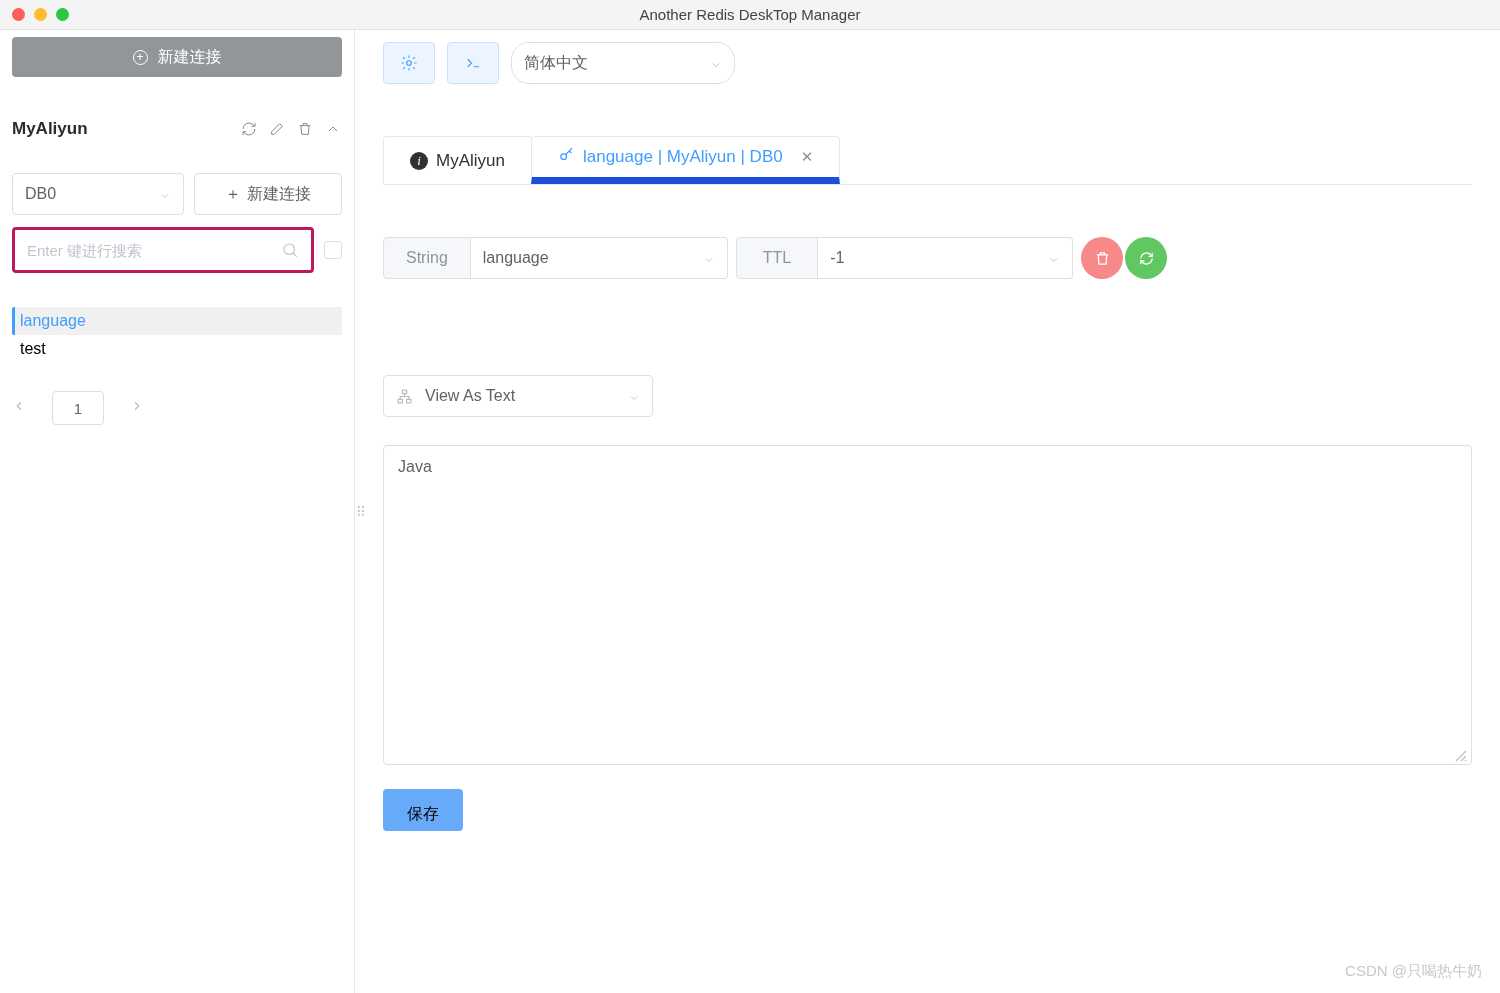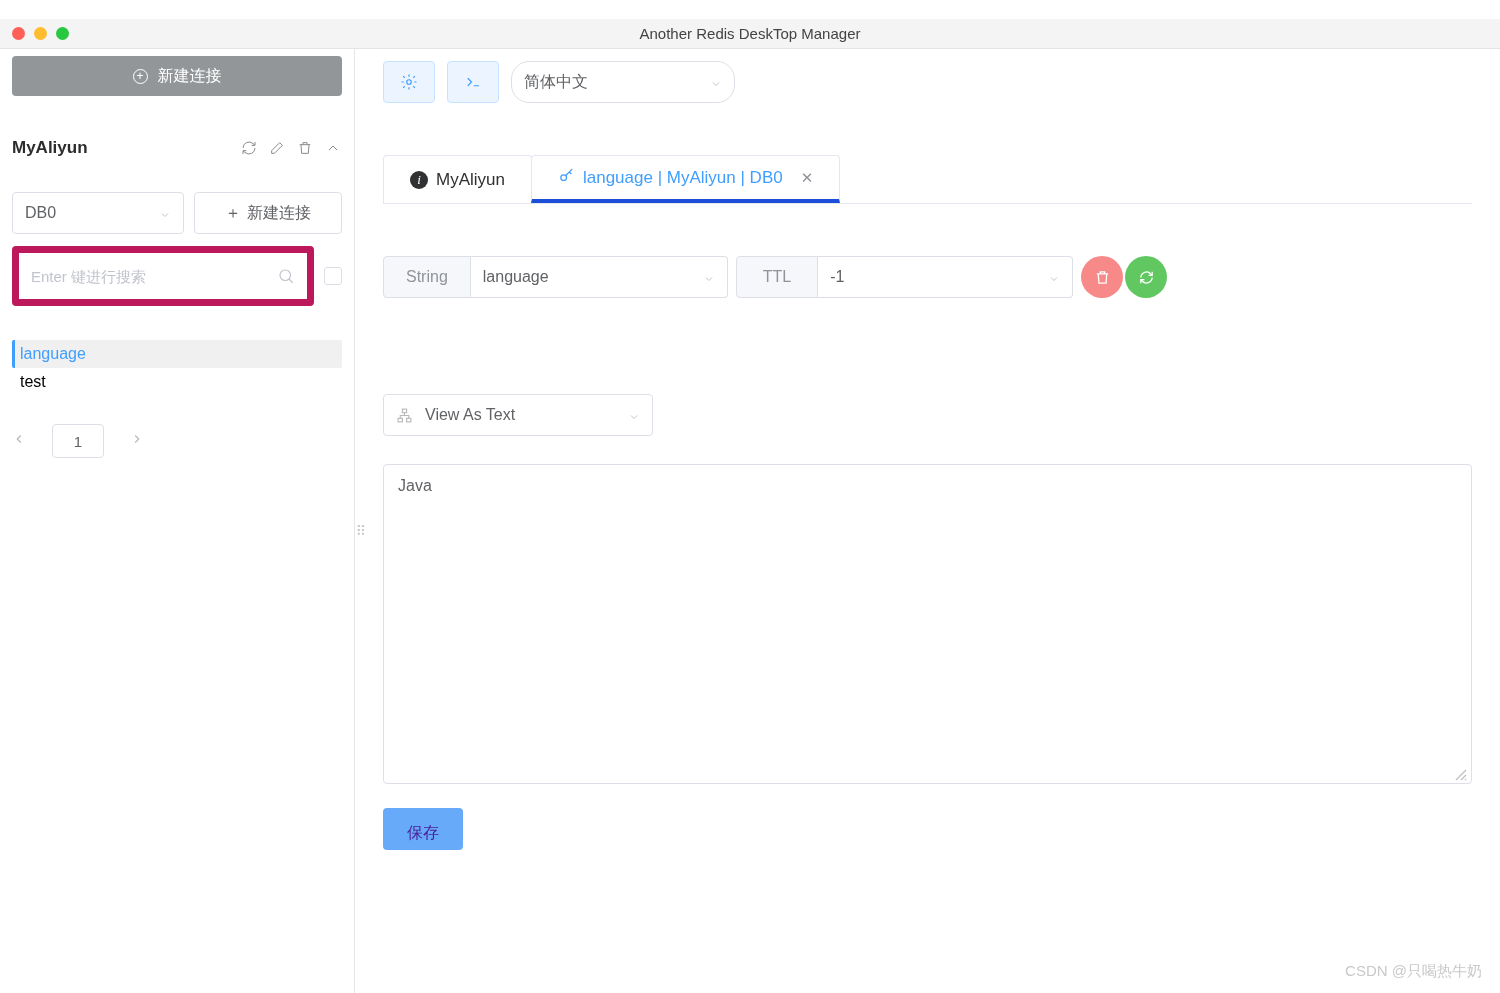--- a/index.html
+++ b/index.html
@@ -1,18 +1,18 @@
 <!DOCTYPE html>
 <html><head>
 <meta charset="utf-8">
 <style>
   * { box-sizing: border-box; margin: 0; padding: 0; }
   html, body { width: 1500px; height: 993px; font-family: -apple-system, "Helvetica Neue", Arial, "PingFang SC", sans-serif; background: #fff; color: #606266; overflow: hidden; }
   
-  .titlebar { height: 30px; display: flex; align-items: center; border-bottom: 1px solid #e4e4e4; background: #f4f4f4; position: relative; margin-top: 19px; }
+  .titlebar { height: 30px; display: flex; align-items: center; border-bottom: 1px solid #e4e4e4; background: #f4f4f4; position: relative; }
   .traffic-lights { display: flex; gap: 9px; padding-left: 12px; }
   .tl { width: 13px; height: 13px; border-radius: 50%; }
   .tl.red { background: #ff5f57; }
   .tl.yellow { background: #febc2e; }
   .tl.green { background: #28c840; }
   .title-text { position: absolute; left: 0; right: 0; text-align: center; font-size: 15px; color: #434343; pointer-events: none; }
 
   .body-wrap { display: flex; height: calc(100% - 30px); }
   
   .sidebar { width: 355px; border-right: 1px solid #e6e6e6; padding: 7px 12px 12px 12px; display: flex; flex-direction: column; }
@@ -27,21 +27,21 @@
 
   .row-db { margin-top: 34px; display: flex; gap: 10px; border-radius: 19px; }
   .select, .btn-outline { height: 42px; border: 1px solid #dcdfe6; border-radius: 4px; background: #fff; display: flex; align-items: center; font-size: 16px; color: #606266; }
   .select { padding: 0 12px; justify-content: space-between; cursor: pointer; }
   .btn-outline { justify-content: center; cursor: pointer; gap: 6px; }
   .w-half { flex: 1; }
   .chev { width: 12px; height: 12px; }
   .chev svg { width: 12px; height: 12px; stroke: #c0c4cc; stroke-width: 2; fill: none; }
 
   .search-row { margin-top: 12px; display: flex; gap: 10px; align-items: center; }
-  .search-input-wrap { flex: 1; height: 60px; border: 7px solid #be185d; border-radius: 4px; display: flex; align-items: center; padding: 0 12px; gap: 8px; }
+  .search-input-wrap { flex: 1; height: 46px; border: 3px solid #be185d; border-radius: 4px; display: flex; align-items: center; padding: 0 12px; gap: 8px; }
   .search-input-wrap input { border: none; outline: none; flex: 1; font-size: 15px; color: #606266; background: transparent; }
   .search-input-wrap input::placeholder { color: #c0c4cc; }
   .mag { width: 18px; height: 18px; }
   .mag svg { stroke: #c0c4cc; fill: none; stroke-width: 1.6; }
   .sq-check { width: 18px; height: 18px; border: 1px solid #dcdfe6; border-radius: 3px; cursor: pointer; }
 
   .key-list { margin-top: 34px; }
   .key-item { height: 28px; display: flex; align-items: center; padding-left: 8px; font-size: 16px; color: #000000; cursor: pointer; }
   .key-item.active { background: #f0f0f0; border-left: 3px solid #409eff; color: #409eff; padding-left: 5px; border-radius: 2px; }
 
@@ -56,21 +56,21 @@
   
   .main { flex: 1; padding: 12px 28px 24px 18px; overflow: auto; }
   .top-tools { display: flex; gap: 12px; align-items: center; }
   .icon-btn { width: 52px; height: 42px; border: 1px solid #c6e2ff; background: #ecf5ff; color: #409eff; border-radius: 4px; display: flex; align-items: center; justify-content: center; cursor: pointer; }
   .icon-btn svg { width: 18px; height: 18px; stroke: #409eff; fill: none; stroke-width: 1.6; }
   .lang-select { width: 224px; height: 42px; border-radius: 18px; }
 
   .tabs { margin-top: 52px; display: flex; border-bottom: 1px solid #e4e7ed; }
   .tab { height: 48px; padding: 0 26px; display: flex; align-items: center; gap: 8px; border: 1px solid #e4e7ed; border-bottom: none; background: #fff; font-size: 17px; color: #303133; cursor: pointer; margin-right: -1px; border-top-left-radius: 4px; border-top-right-radius: 4px; }
   .tab.inactive { background: #fff; }
-  .tab.active { color: #409eff; border-bottom: 4px solid #1d4ed8; margin-bottom: -1px; }
+  .tab.active { color: #409eff; border-bottom: 7px solid #1d4ed8; margin-bottom: -1px; }
   .tab .info-ico { width: 18px; height: 18px; background: #303133; color: #fff; border-radius: 50%; display: inline-flex; align-items: center; justify-content: center; font-style: italic; font-family: Georgia, serif; font-size: 13px; }
   .tab .key-ico svg { width: 17px; height: 17px; stroke: #409eff; fill: none; stroke-width: 1.8; }
   .tab .close { color: #909399; font-size: 15px; margin-left: 10px; }
 
   .kv-row { margin-top: 52px; display: flex; gap: 8px; align-items: center; }
   .input-group { display: flex; height: 42px; }
   .ig-label { border: 1px solid #dcdfe6; background: #f5f7fa; color: #909399; display: flex; align-items: center; justify-content: center; font-size: 16px; padding: 0 22px; border-top-left-radius: 4px; border-bottom-left-radius: 4px; }
   .ig-body { border: 1px solid #dcdfe6; border-left: none; display: flex; align-items: center; justify-content: space-between; padding: 0 12px; font-size: 16px; color: #606266; border-top-right-radius: 4px; border-bottom-right-radius: 4px; background: #fff; cursor: pointer; }
   .ig1 .ig-body { width: 257px; }
   .ig2 .ig-label { padding: 16px 26px; }
@@ -81,21 +81,21 @@
   .refresh-btn { background: #61c761; margin-left: -6px; }
 
   .view-select { margin-top: 96px; width: 270px; height: 42px; }
   .view-select .ico { width: 17px; height: 17px; margin-right: 12px; }
   .view-select .ico svg { stroke: #b9b9b9; fill: none; stroke-width: 1.6; }
 
   .textarea-wrap { margin-top: 28px; width: 100%; height: 320px; border: 1px solid #dcdfe6; border-radius: 4px; padding: 12px 14px; font-size: 16px; color: #606266; position: relative; resize: none; overflow: auto; }
   .resize-handle { position: absolute; right: 4px; bottom: 4px; width: 12px; height: 12px; }
   .resize-handle svg { stroke: #c1c1c1; stroke-width: 1.4; }
 
-  .save-btn { margin-top: 24px; height: 42px; padding: 15px 24px; background: #66aaf9; color: #4c1d95; border: none; border-radius: 4px; font-size: 16px; cursor: pointer; }
+  .save-btn { margin-top: 24px; height: 42px; padding: 15px 24px; background: #66aaf9; color: #000000; border: none; border-radius: 4px; font-size: 16px; cursor: pointer; }
 
   .watermark { position: fixed; right: 18px; bottom: 12px; font-size: 15px; color: #c9c9c9; }
 </style>
 </head>
 <body>
 
 <div class="titlebar">
   <div class="traffic-lights">
     <div class="tl red"></div>
     <div class="tl yellow"></div>

